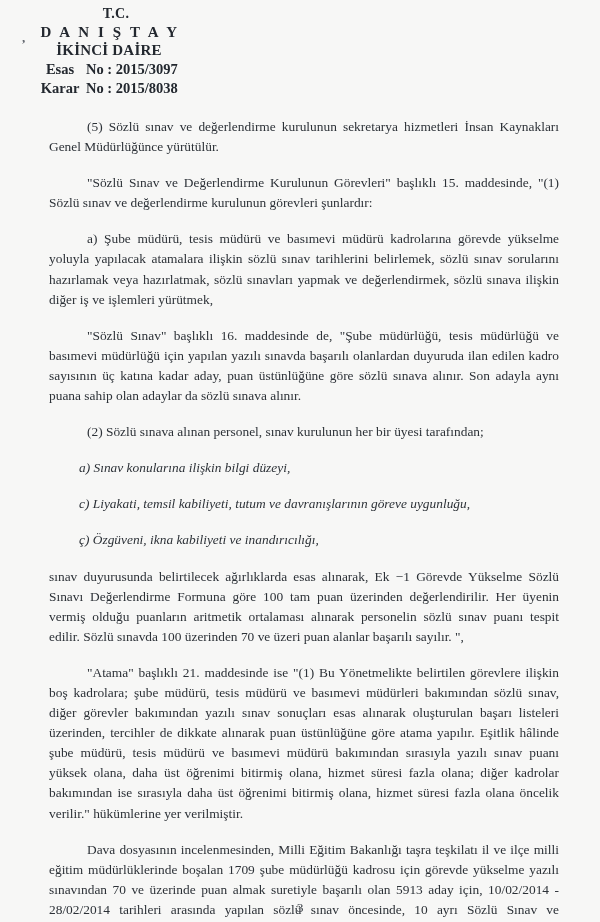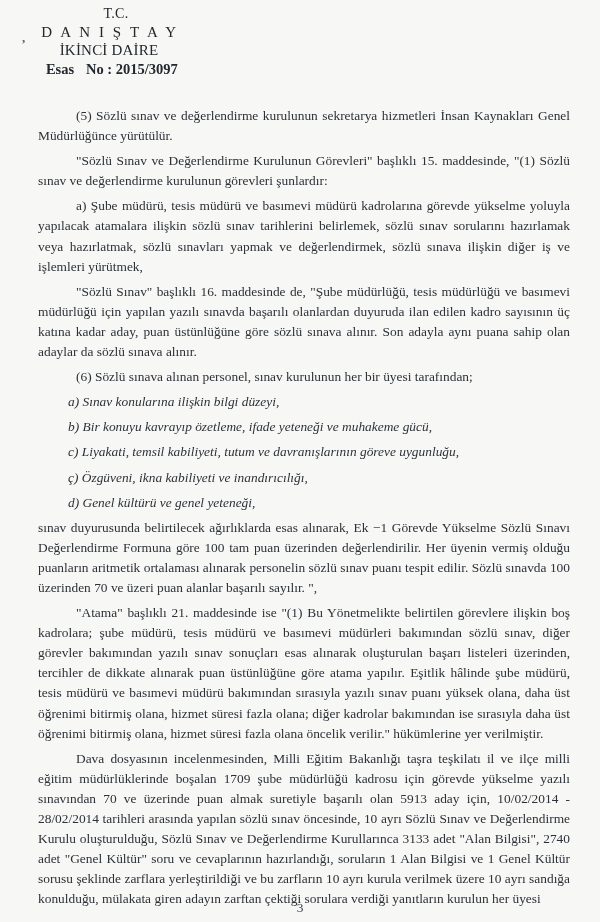--- a/index.html
+++ b/index.html
@@ -22,21 +22,21 @@
     height: 922px;
     box-sizing: border-box;
   }
 
   
   .header {
     position: absolute;
     left: 0;
     top: 6px;
     width: 260px;
-    font-weight: normal;
+    font-weight: bold;
     color: #23282f;
     line-height: 1.18;
   }
   .header .tc {
     text-align: center;
     font-size: 14px;
     letter-spacing: 0.3px;
     margin-left: -28px;
   }
   .header .danistay {
@@ -86,21 +86,21 @@
     left: 33px;
     top: 101px;
     width: 542px;
     font-size: 13.4px;
     line-height: 20.1px;
     text-align: justify;
     text-justify: inter-word;
     color: #2c3137;
   }
   .body-text p {
-    margin: 5px;
+    margin: 16px;
     text-align: justify;
   }
   .p-ind {
     text-indent: 38px;
   }
   .p-ind-sm {
     text-indent: 30px;
     font-style: italic;
   }
   .p-noind {
@@ -129,33 +129,32 @@
   <div class="header">
     <div class="tc">T.C.</div>
     <div class="danistay">D A N I Ş T A Y</div>
     <div class="daire">İKİNCİ DAİRE</div>
   </div>
 
   <div class="stray-comma">,</div>
 
   <div class="casenums">
     <span class="row"><span class="lbl">Esas</span><span>No : 2015/3097</span></span>
+    <span class="row"><span class="lbl">Karar</span><span>No : 2015/8038</span></span>
   </div>
 
   <div class="body-text">
     <p class="p-ind">(5) Sözlü sınav ve değerlendirme kurulunun sekretarya hizmetleri İnsan Kaynakları Genel Müdürlüğünce yürütülür.</p>
     <p class="p-ind">"Sözlü Sınav ve Değerlendirme Kurulunun Görevleri" başlıklı 15. maddesinde,  "(1) Sözlü sınav ve değerlendirme kurulunun görevleri şunlardır:</p>
     <p class="p-ind">a) Şube müdürü, tesis müdürü ve basımevi müdürü kadrolarına görevde yükselme yoluyla yapılacak atamalara ilişkin sözlü sınav tarihlerini belirlemek, sözlü sınav sorularını hazırlamak veya hazırlatmak, sözlü sınavları yapmak ve değerlendirmek, sözlü sınava ilişkin diğer iş ve işlemleri yürütmek,</p>
     <p class="p-ind">"Sözlü Sınav" başlıklı 16. maddesinde de, "Şube müdürlüğü, tesis müdürlüğü ve basımevi müdürlüğü için yapılan yazılı sınavda başarılı olanlardan duyuruda ilan edilen kadro sayısının üç katına kadar aday, puan üstünlüğüne göre sözlü sınava alınır. Son adayla aynı puana sahip olan adaylar da sözlü sınava alınır.</p>
-    <p class="p-ind">(6) Sözlü sınava alınan personel, sınav kurulunun her bir üyesi tarafından;</p>
+    <p class="p-ind">(2) Sözlü sınava alınan personel, sınav kurulunun her bir üyesi tarafından;</p>
     <p class="p-ind-sm last-line-left">a) Sınav konularına ilişkin bilgi düzeyi,</p>
-    <p class="p-ind-sm last-line-left">b) Bir konuyu kavrayıp özetleme, ifade yeteneği ve muhakeme gücü,</p>
     <p class="p-ind-sm last-line-left">c) Liyakati, temsil kabiliyeti, tutum ve davranışlarının göreve uygunluğu,</p>
     <p class="p-ind-sm last-line-left">ç) Özgüveni, ikna kabiliyeti ve inandırıcılığı,</p>
-    <p class="p-ind-sm last-line-left">d) Genel kültürü ve genel yeteneği,</p>
     <p class="p-noind">sınav duyurusunda belirtilecek ağırlıklarda esas alınarak, Ek −1 Görevde Yükselme Sözlü Sınavı Değerlendirme Formuna göre 100 tam puan üzerinden değerlendirilir. Her üyenin vermiş olduğu puanların aritmetik ortalaması alınarak personelin sözlü sınav puanı tespit edilir. Sözlü sınavda 100 üzerinden 70 ve üzeri puan alanlar başarılı sayılır. ",</p>
     <p class="p-ind">"Atama" başlıklı 21. maddesinde ise "(1) Bu Yönetmelikte belirtilen görevlere ilişkin boş kadrolara; şube müdürü, tesis müdürü ve basımevi müdürleri bakımından sözlü sınav, diğer görevler bakımından yazılı sınav sonuçları esas alınarak oluşturulan başarı listeleri üzerinden, tercihler de dikkate alınarak puan üstünlüğüne göre atama yapılır. Eşitlik hâlinde şube müdürü, tesis müdürü ve basımevi müdürü bakımından sırasıyla yazılı sınav puanı yüksek olana, daha üst öğrenimi bitirmiş olana, hizmet süresi fazla olana; diğer kadrolar bakımından ise sırasıyla daha üst öğrenimi bitirmiş olana, hizmet süresi fazla olana öncelik verilir." hükümlerine yer verilmiştir.</p>
     <p class="p-ind">Dava dosyasının incelenmesinden, Milli Eğitim Bakanlığı taşra teşkilatı il ve ilçe milli eğitim müdürlüklerinde boşalan 1709 şube müdürlüğü kadrosu için görevde yükselme yazılı sınavından 70 ve üzerinde puan almak suretiyle başarılı olan 5913 aday için, 10/02/2014 - 28/02/2014 tarihleri arasında yapılan sözlü sınav öncesinde, 10 ayrı Sözlü Sınav ve Değerlendirme Kurulu oluşturulduğu, Sözlü Sınav ve Değerlendirme Kurullarınca 3133 adet "Alan Bilgisi", 2740 adet "Genel Kültür" soru ve cevaplarının hazırlandığı, soruların 1 Alan Bilgisi ve 1 Genel Kültür sorusu şeklinde zarflara yerleştirildiği ve bu zarfların 10 ayrı kurula verilmek üzere 10 ayrı sandığa konulduğu, mülakata giren adayın zarftan çektiği sorulara verdiği yanıtların kurulun her üyesi</p>
   </div>
 
   <div class="pageno">3</div>
 
 </div>
 
 </body></html>

